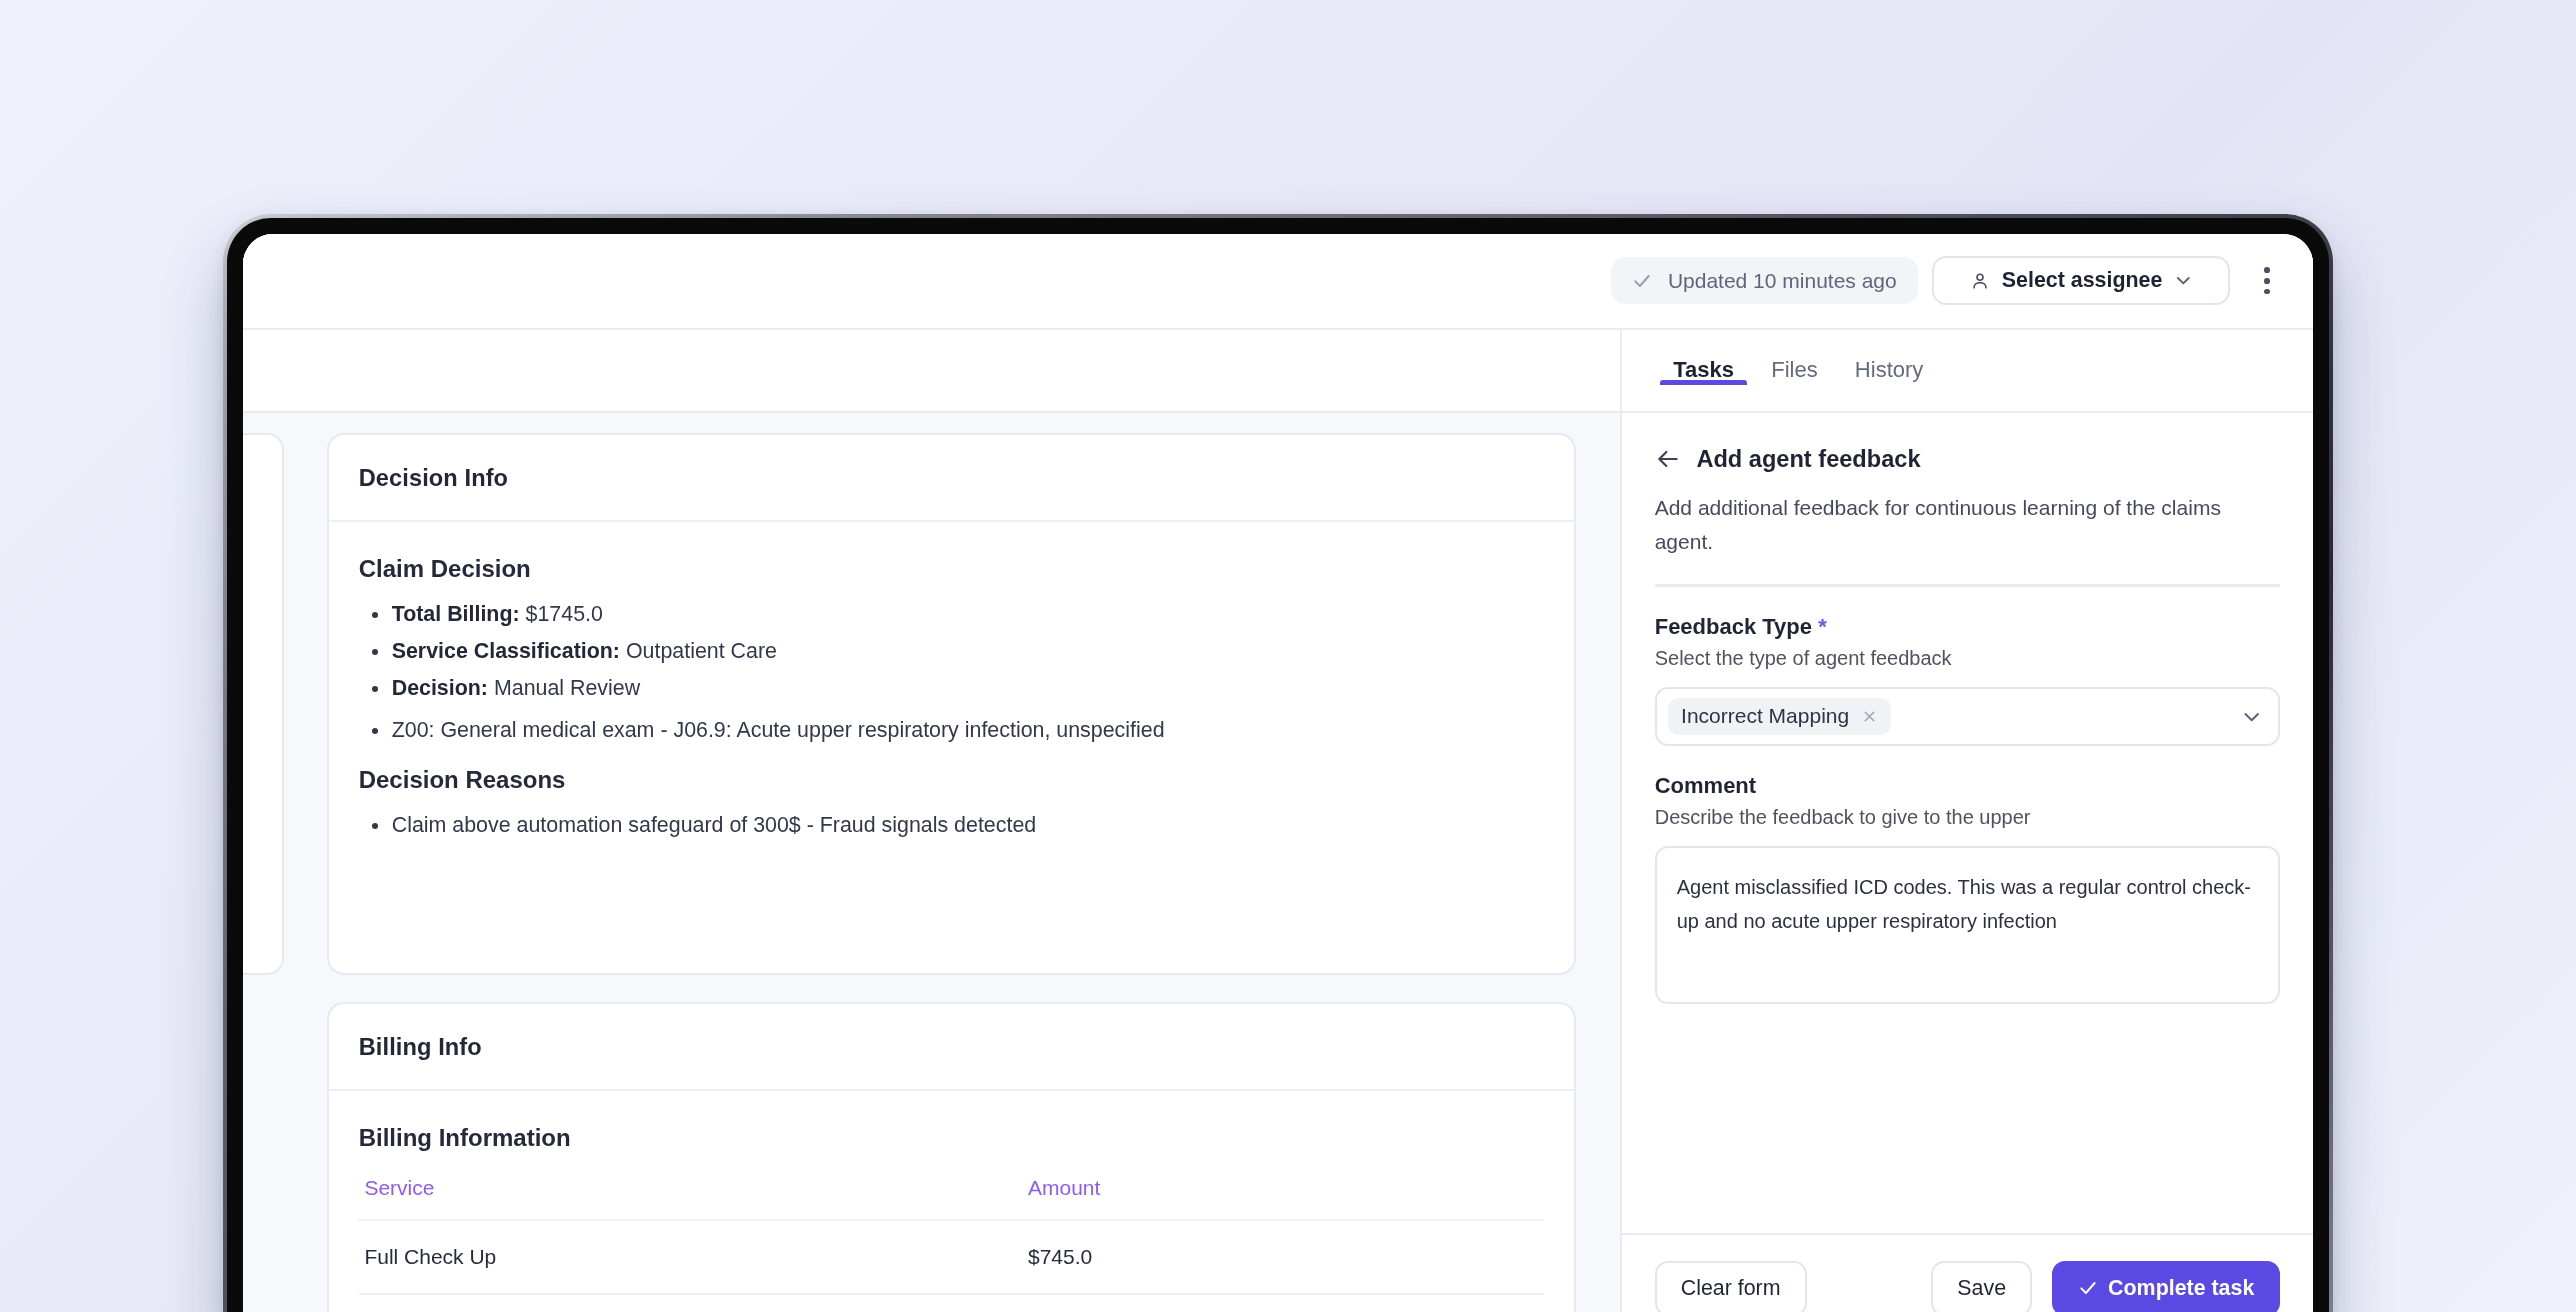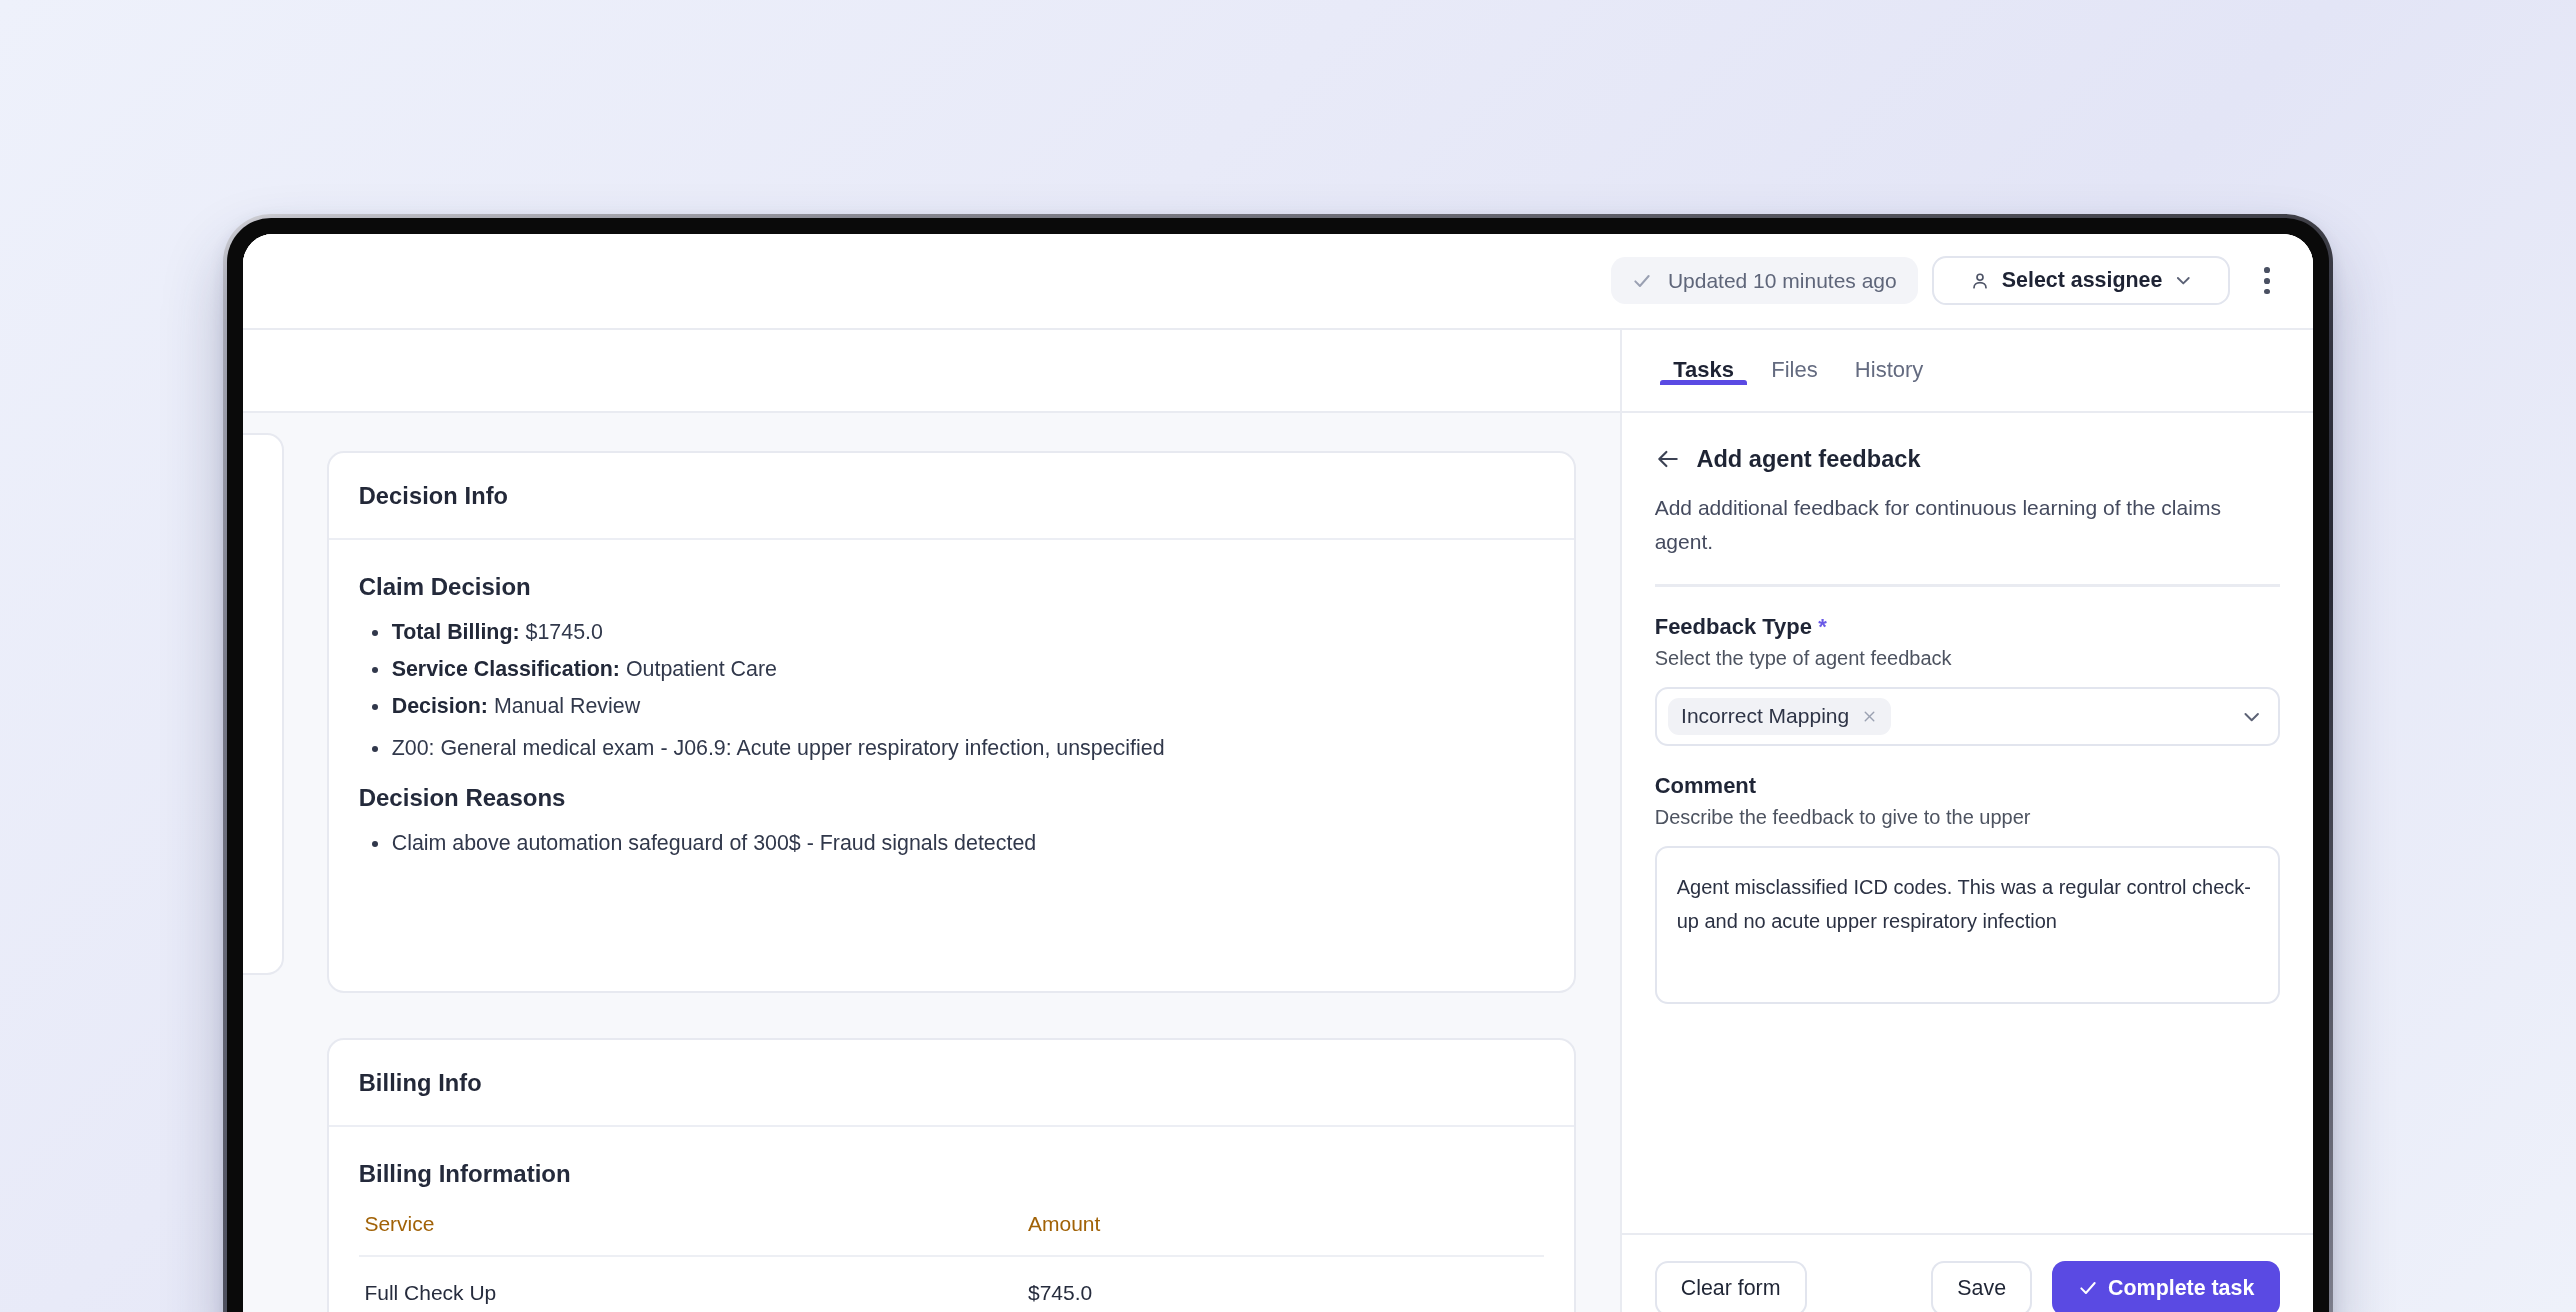--- a/index.html
+++ b/index.html
@@ -155,21 +155,20 @@
     gap: 27px;
     min-width: 0;
   }
 
   .card {
     background: #fff;
     border: 2.1px solid #e7e9f0;
     border-radius: 17px;
     overflow: hidden;
     flex: none;
-    margin-top: 18px;
   }
   .card-head {
     padding: 30px 30px 28.6px 30px;
     border-bottom: 2.1px solid #eceef4;
   }
   .card-head h2 {
     font-size: 23.6px;
     font-weight: bold;
     color: #232838;
     letter-spacing: 0.1px;
@@ -203,21 +202,21 @@
   ul.bullets li b { font-weight: bold; color: #222838; }
 
   .spacer-lg { height: 86px; }
 
   
   .bill-table { width: 100%; border-collapse: collapse; margin-top: 24px; }
   .bill-table th {
     text-align: left;
     font-size: 21px;
     font-weight: normal;
-    color: #a16207;
+    color: #8b5cf6;
     padding: 0 0 18.6px 5.7px;
     border-bottom: 2.1px solid #edeff4;
   }
   .bill-table td {
     font-size: 21px;
     color: #262c3d;
     padding: 24px 0 24px 5.7px;
     border-bottom: 2.1px solid #edeff4;
   }
   .bill-table .col-amt { width: 44%; }

